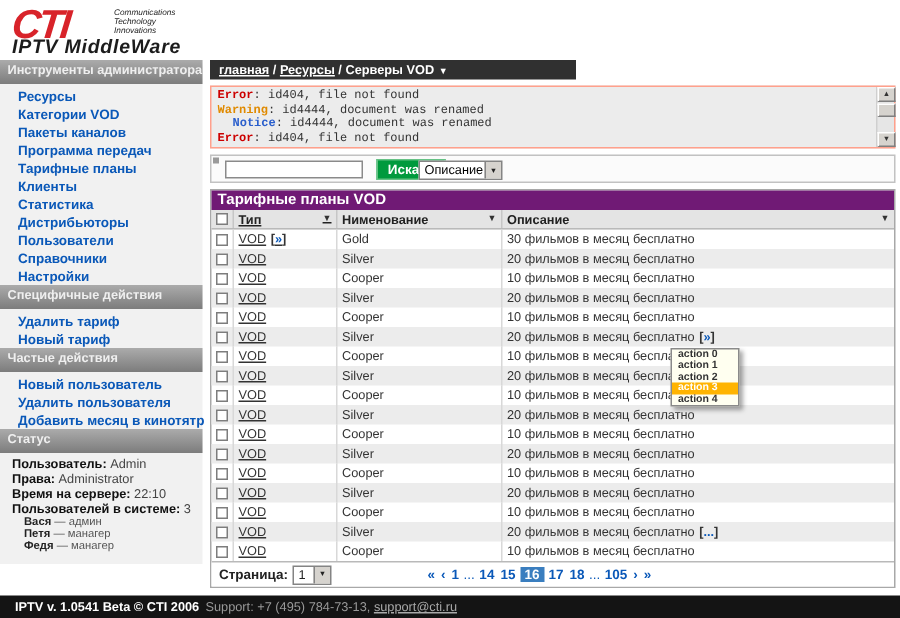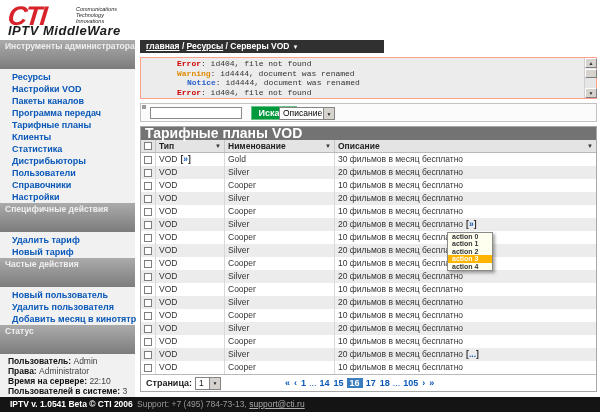--- a/index.html
+++ b/index.html
@@ -21,36 +21,36 @@
   .crumb {
     position:absolute; left:140px; top:40px; width:244px; height:13px;
     background:#303030; color:#fff; font-size:8.5px; font-weight:bold;
     line-height:13px; padding-left:6px; white-space:nowrap;
   }
   .crumb .lnk { text-decoration:underline; cursor:pointer; }
   .crumb .dd { font-size:6px; margin-left:3px; }
   
   .sidebar { position:absolute; left:0; top:40px; width:135px; background:#f1f1f1; padding-bottom:8px; }
   .side-h {
-    height:29px; line-height:12px; background:linear-gradient(#ababab,#7c7c7c);
+    height:16px; line-height:12px; background:linear-gradient(#ababab,#7c7c7c);
     color:#efefef; font-size:8.5px; font-weight:bold; padding-left:5px; margin-bottom:2px;
   }
   .side-item { height:12px; line-height:12px; padding-left:12px; font-size:9px; font-weight:bold; color:var(--link_blue); cursor:pointer; white-space:nowrap; }
   .status-line { font-size:8.5px; line-height:10px; padding-left:8px; color:#444; white-space:nowrap; }
   .status-label { font-weight:bold; color:#111; }
   .status-user { font-size:7.5px; line-height:8px; padding-left:16px; color:#555; white-space:nowrap; }
   .status-user-n { font-weight:bold; color:#222; }
   
   .msgbox {
     position:absolute; left:140px; top:57px; width:457px; height:42px;
     border:1px solid #ffa08c; background:#ececec;
   }
   .msgs {
     position:absolute; left:4px; top:1px; right:14px; bottom:1px; overflow:hidden;
-    font-family:"Liberation Mono", monospace; font-size:8px; line-height:9.5px; color:#333; white-space:nowrap;margin-left:32px;
+    font-family:"Liberation Mono", monospace; font-size:8px; line-height:9.5px; color:#333; white-space:nowrap;
   }
   .msg-level { font-weight:bold; }
   .sbar { position:absolute; right:0; top:0; width:12px; height:40px; background:#e6e6e6; border-left:1px solid #cfcfcf; }
   .sbtn, .sthumb {
     width:12px; height:10px; background:#d6d3ce; font-size:5px; line-height:9px; text-align:center; color:#333;
     border:1px solid; border-color:#fff #7f7f7f #7f7f7f #fff;
   }
   .sthumb { height:9px; margin-top:1px; }
   .sbtn.down { position:absolute; bottom:0; }
   
@@ -66,26 +66,26 @@
   .selectbox { position:absolute; display:flex; height:13px; border:1px solid #848484; background:#fff; font-size:8.5px; }
   .selectbox .selval { flex:1; line-height:11px; padding-left:3px; overflow:hidden; white-space:nowrap; }
   .selectbox .selarrow {
     width:11px; background:#d6d3ce; border-left:1px solid #848484; font-size:5px;
     display:flex; align-items:center; justify-content:center; color:#222; cursor:pointer;
   }
   .sel-field { left:138px; top:3px; width:56px; }
   .ssize { position:absolute; left:200px; top:3px; width:40px; height:12px; border:1px solid #8a8a8a; background:#fff; font-size:8.5px; padding-left:2px; font-family:"Liberation Sans",sans-serif;margin-top:29px; }
   
   .vtable { position:absolute; left:140px; top:126px; width:457px; border:1px solid #a8a8a8; background:#fff; }
-  .ttitle { height:13px; line-height:13px; background:#737373; color:#fff; font-weight:bold; font-size:14px; padding-left:4px; }
+  .ttitle { height:13px; line-height:13px; background:#701a75; color:#fff; font-weight:bold; font-size:10px; padding-left:4px; }
   .thead { display:flex; height:13px; background:#e4e4e4; border-bottom:1px solid #b9b9b9; font-size:8.5px; font-weight:bold; color:#222; }
   .thcell { display:flex; align-items:center; justify-content:space-between; padding:0 3px; border-right:1px solid #c6c6c6; }
   .thcell:last-child { border-right:none; }
   .c0 { width:15px; flex:none; justify-content:center; padding:0; }
-  .c1 { width:69px; flex:none; }
+  .c1 { width:69px; flex:none;text-decoration:underline; }
   .c2 { width:110px; flex:none;gap:10px; }
   .c3 { flex:1; }
   .sort { font-size:6px; color:#333; cursor:pointer; }
   .trow { display:flex; height:13px; line-height:12px; font-size:8.5px; color:#333; }
   .trow.alt { background:#ececec; }
   .cell { padding-left:3px; border-right:1px solid #d8d8d8; overflow:hidden; white-space:nowrap; }
   .cell:last-child { border-right:none; }
   .cell.c0 { display:flex; align-items:center; justify-content:center; padding:0; }
   .cb { width:8px; height:8px; border:1px solid #7d7d7d; background:#fff; cursor:pointer; }
   .badge { margin-left:3px; cursor:pointer; }
@@ -128,21 +128,21 @@
   <div class="app-title">IPTV MiddleWare</div>
 
   <div class="crumb">
     <span class="lnk">главная</span><span> / </span><span class="lnk">Ресурсы</span><span> / </span><span>Серверы VOD</span><span class="dd">▼</span>
   </div>
 
   <div class="sidebar">
     <div>
         <div class="side-h">Инструменты администратора</div>
         <div class="side-item">Ресурсы</div>
-        <div class="side-item">Настройки VOD</div>
+        <div class="side-item">Категории VOD</div>
         <div class="side-item">Пакеты каналов</div>
         <div class="side-item">Программа передач</div>
         <div class="side-item">Тарифные планы</div>
         <div class="side-item">Клиенты</div>
         <div class="side-item">Статистика</div>
         <div class="side-item">Дистрибьюторы</div>
         <div class="side-item">Пользователи</div>
         <div class="side-item">Справочники</div>
         <div class="side-item">Настройки</div>
         <div class="side-h">Специфичные действия</div>

